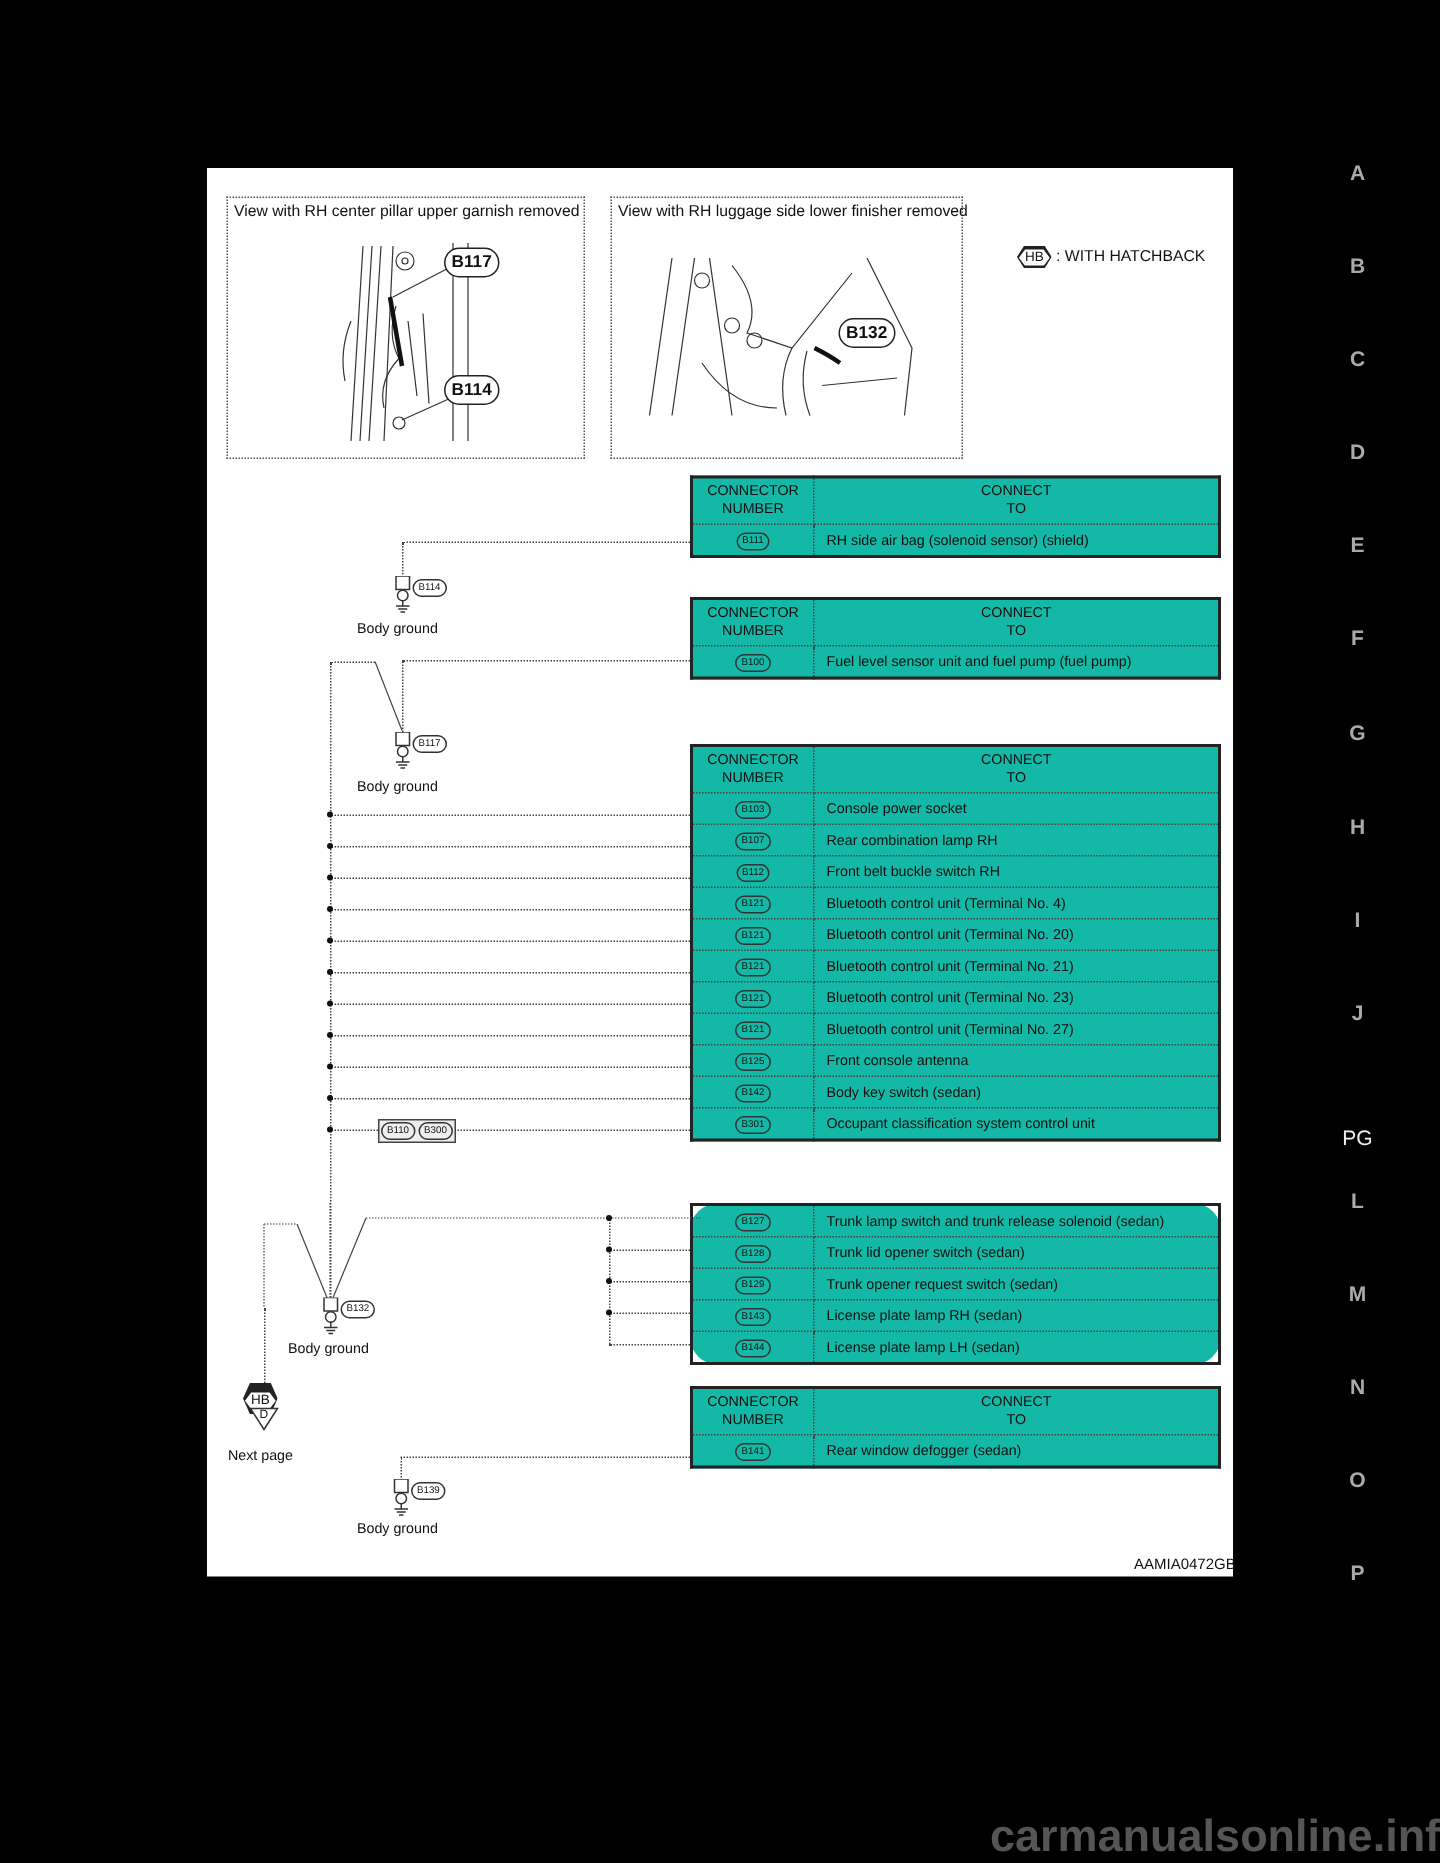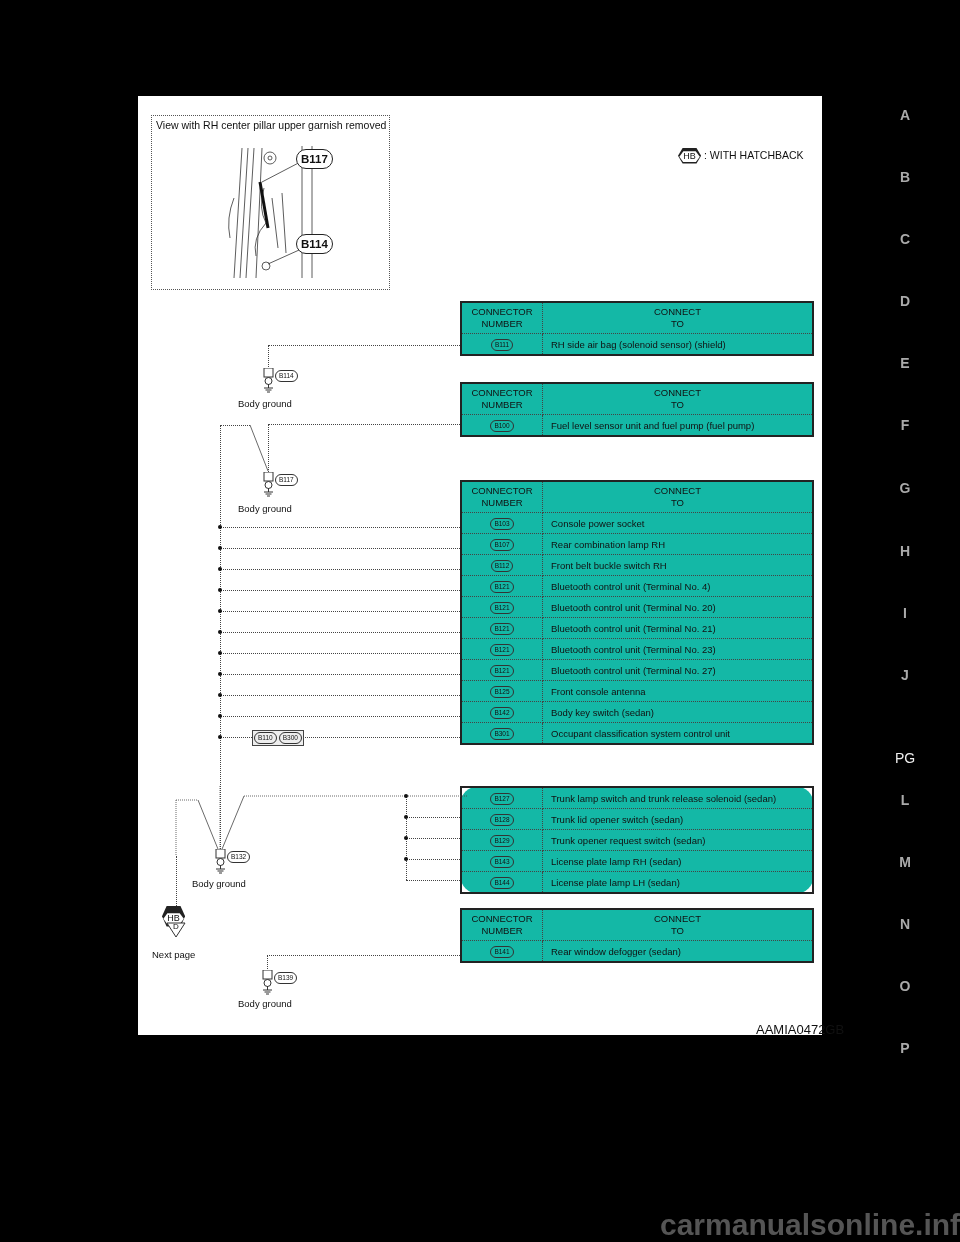--- a/index.html
+++ b/index.html
@@ -1,17 +1,17 @@
 <!DOCTYPE html>
 <html><head>
 <meta charset="utf-8">
 <style>
   html, body { margin:0; padding:0; }
   body { width:960px; height:1242px; background:#000; position:relative; overflow:hidden; font-family:"Liberation Sans", sans-serif; color:#111; }
-  .sheet { position:absolute; left:138px; top:96px; width:684px; height:939px; background:#fff; }
+  .sheet { position:absolute; left:138px; top:112px; width:684px; height:939px; background:#fff; }
   .abs { position:absolute; }
   .view-box { position:absolute; border:1px dotted #555; background:#fff; }
   .view-title { position:absolute; left:4px; top:3px; font-size:10.5px; white-space:nowrap; }
   .callout { position:absolute; border:1.4px solid #222; border-radius:12px; background:#fff; font-size:11.5px; font-weight:bold; padding:2px 4px; line-height:14px; }
   .legend { position:absolute; font-size:10.5px; white-space:nowrap;margin-top:19px; }
   .hex { display:inline-block; border:1.3px solid #222; font-size:9px; padding:0 4px; line-height:11px; clip-path:polygon(20% 0,80% 0,100% 50%,80% 100%,20% 100%,0 50%); background:#fff; position:relative; }
   .hexwrap { display:inline-block; background:#222; padding:1.3px; clip-path:polygon(20% 0,80% 0,100% 50%,80% 100%,20% 100%,0 50%); vertical-align:middle; }
   .hexwrap .hex { border:none; }
   table.ct { position:absolute; border-collapse:collapse; font-size:9.5px; background:#14b8a6; }
   table.ct td { border:1px dotted #444; height:20px; padding:0 8px; }
@@ -19,21 +19,21 @@
   table.ct td.hdr { text-align:center; height:30px; line-height:12px; }
   table.ct td.cn { width:64px; text-align:center; }
   .pill { display:inline-block; border:1px solid #333; border-radius:7px; font-size:6.5px; padding:0 3px; line-height:10px; }
   .hline { position:absolute; border-top:1px dotted #444; height:0; }
   .vline { position:absolute; border-left:1px dotted #444; width:0; }
   .dot { position:absolute; width:4px; height:4px; border-radius:2px; background:#111; }
   .gnd-label { position:absolute; font-size:9.5px; white-space:nowrap; }
   .gnd { position:absolute; width:22px; height:26px; }
   .side-tab { position:absolute; left:880px; width:50px; text-align:center; font-size:14px; font-weight:bold; color:#aaa; }
   .side-tab.active { font-weight:normal; color:#eee; }
-  .figcode { position:absolute; font-size:13px; }
+  .figcode { position:absolute; font-size:10px; }
   .watermark { position:absolute; left:660px; bottom:0; font-size:30px; font-weight:bold; color:#555; white-space:nowrap; }
   .inline-conn { position:absolute; border:1px solid #444; background:#eee; display:flex; gap:2px; padding:1px; }
 </style>
 </head>
 <body>
 
 <div>
   <div class="side-tab" style="top:107px">A</div>
   <div class="side-tab" style="top:169px">B</div>
   <div class="side-tab" style="top:231px">C</div>
@@ -68,20 +68,37 @@
         <path d="M12 60 Q4 80 8 100"></path>
       </g>
       <path d="M38 44 L46 90" stroke="#111" stroke-width="3"></path>
       <path d="M40 44 L86 20" stroke="#333" stroke-width="0.8"></path>
       <path d="M46 126 L86 108" stroke="#333" stroke-width="0.8"></path>
     </svg>
     <div class="callout" style="left:144px; top:33px;">B117</div>
     <div class="callout" style="left:144px; top:118px;">B114</div>
   </div>
 
+  <div class="view-box" style="left:269px; top:19px; width:233px; height:173px;">
+    <div class="view-title">View with RH luggage side lower finisher removed</div>
+    <svg class="abs" style="left:20px; top:40px;" width="200" height="110">
+      <g stroke="#333" fill="none" stroke-width="0.8">
+        <path d="M20 0 L5 105 M35 0 L20 105 M45 0 L60 105"></path>
+        <path d="M60 5 Q80 30 70 50 L100 60 L140 10"></path>
+        <circle cx="40" cy="15" r="5"></circle>
+          <circle cx="60" cy="45" r="5"></circle>
+          <circle cx="75" cy="55" r="5"></circle>
+        <path d="M100 60 Q90 80 96 105 M110 62 Q104 84 112 105"></path>
+        <path d="M150 0 L180 60 L175 105 M120 85 L170 80"></path>
+        <path d="M40 70 Q60 100 90 100"></path>
+      </g>
+      <path d="M115 60 Q125 65 132 70" stroke="#111" stroke-width="3"></path>
+    </svg>
+    <div class="callout" style="left:151px; top:80px;">B132</div>
+  </div>
 
   <div class="legend" style="left:540px; top:33px;">
     <span class="hexwrap"><span class="hex">HB</span></span>
     <span>: WITH HATCHBACK</span>
   </div>
 
   <table class="ct" style="left:322px; top:205px; width:354px;">
     <tbody>
         <tr>
       <td class="hdr cn"><span>CONNECTOR</span><br><span>NUMBER</span></td>

